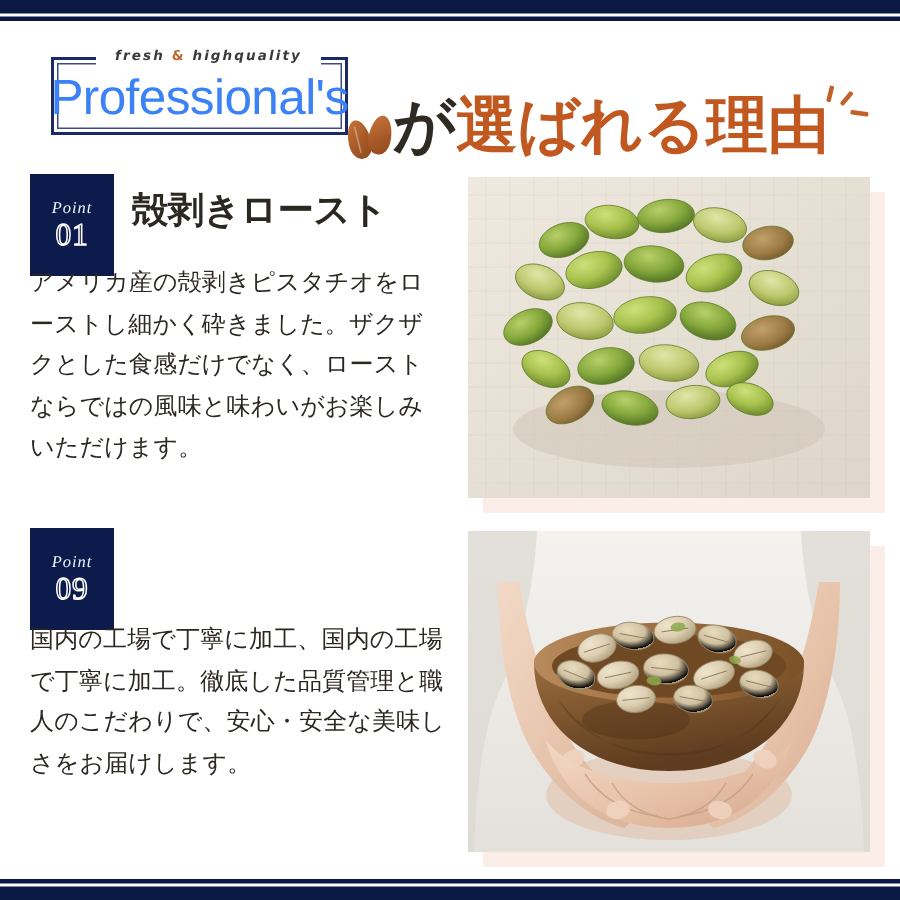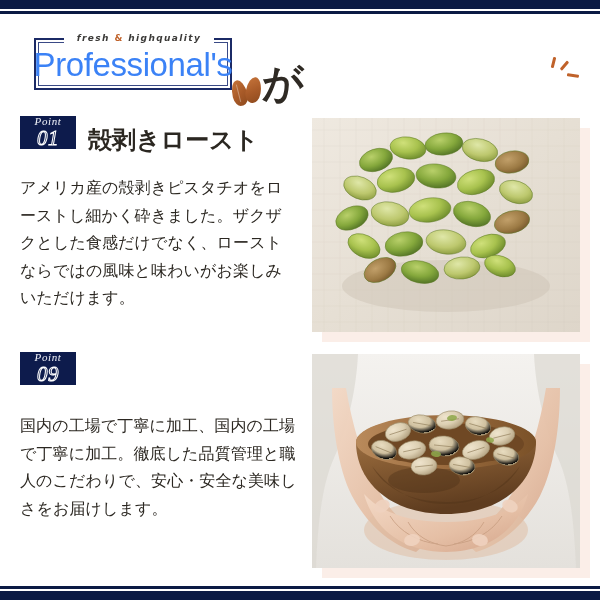--- a/index.html
+++ b/index.html
@@ -74,30 +74,30 @@
   .sparks .s1{left:9px;top:2px;width:2.6px;height:11px;transform:rotate(14deg);}
   .sparks .s2{left:20px;top:5px;width:2.6px;height:11px;transform:rotate(40deg);}
   .sparks .s3{left:24px;top:19px;width:12px;height:2.6px;transform:rotate(8deg);}
 
   
   .block{position:absolute;left:0;width:600px;}
   .block-1{top:112px;height:232px;}
   .block-2{top:348px;height:232px;}
 
   .badge{
-    position:absolute;left:20px;top:4px;width:56px;height:33px;
+    position:absolute;left:20px;top:4px;width:56px;height:68px;
     background:#0d1b4c;color:#ffffff;
     display:flex;flex-direction:column;align-items:center;justify-content:center;
   }
   .badge .p-word{
     font-family:"Liberation Serif", serif;font-style:italic;
     font-size:11px;letter-spacing:.6px;line-height:1;margin-bottom:1px;color:#f2f4fb;
   }
   .badge .p-num{
-    font-family:"Liberation Serif", serif;font-style:italic;
+    font-family:"Liberation Serif", serif;
     font-size:21px;line-height:1;letter-spacing:.5px;color:#0d1b4c;
     -webkit-text-stroke:1px #ffffff;
   }
 
   .pt-title{
     position:absolute;left:88px;top:2px;width:215px;height:52px;
     display:flex;align-items:center;
     font-family:"DejaVu Serif", serif;
     font-size:24px;font-weight:700;color:#2b2721;
     letter-spacing:0px;white-space:nowrap;line-height:1;
@@ -144,20 +144,21 @@
 
     <div class="nutmark">
       <span class="nut n1">
           <span class="seam"></span>
         </span>
       <span class="nut n2"></span>
     </div>
 
     <div class="headline">
       <span class="lead">が</span>
+        <span>選ばれる理由</span>
     </div>
 
     <div class="sparks">
       <i class="s1"></i>
       <i class="s2"></i>
       <i class="s3"></i>
     </div>
   </div>
 
   <div class="block block-1">

